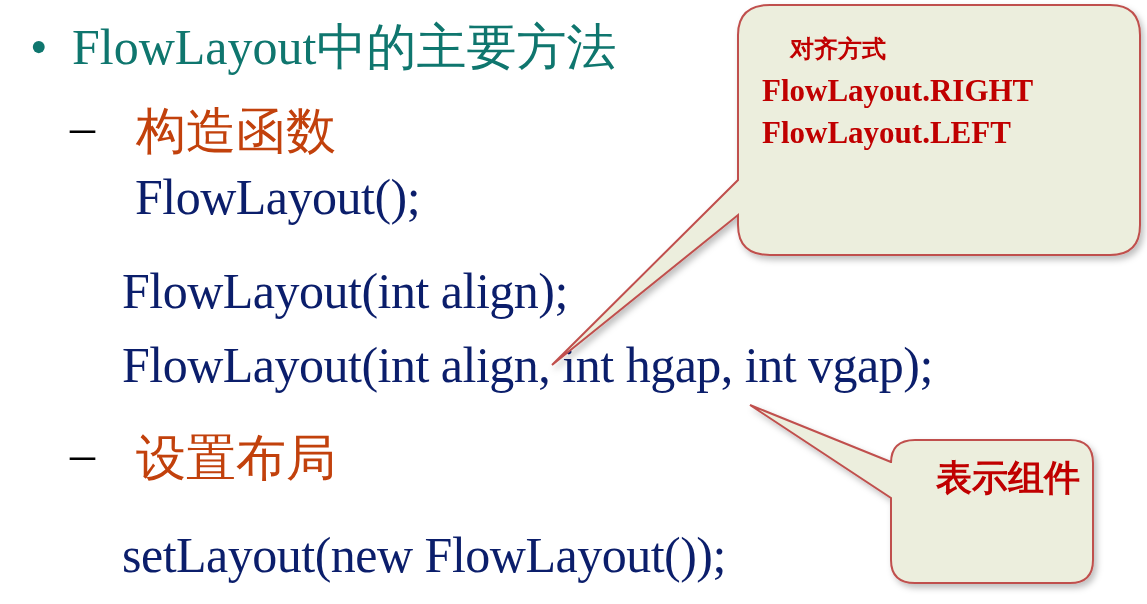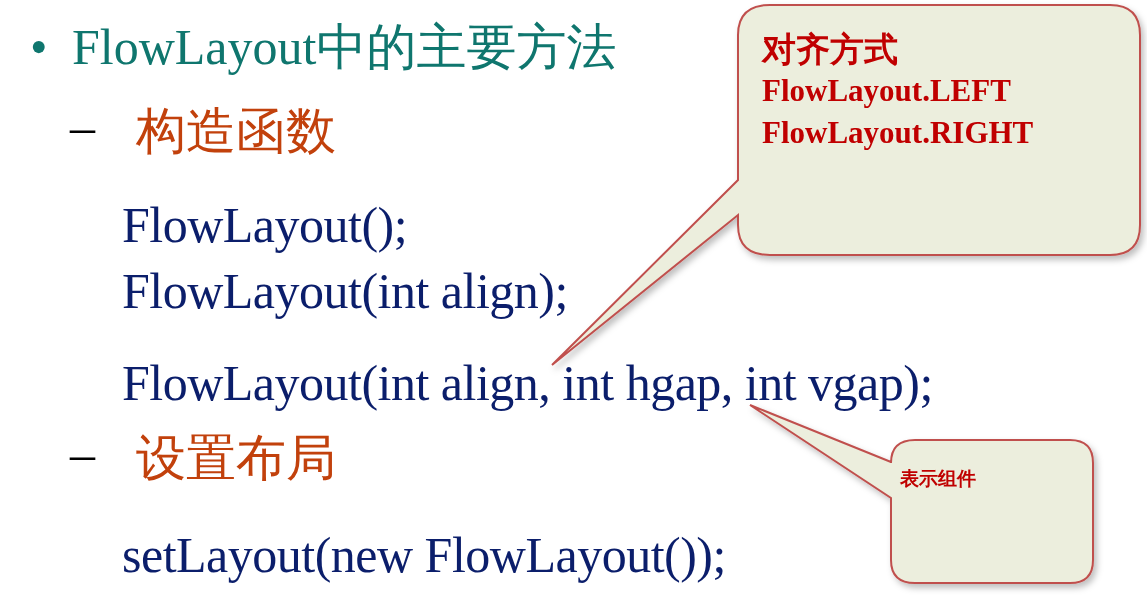--- a/index.html
+++ b/index.html
@@ -6,53 +6,53 @@
   body{width:1147px;height:604px;position:relative;overflow:hidden;font-family:"Liberation Serif","DejaVu Serif",serif;}
   .line{position:absolute;white-space:nowrap;}
   .l1{left:30px;top:14px;font-size:50px;color:#0f766e;}
   .l1 .bullet{display:inline-block;width:42px;}
   .dash{position:absolute;left:70px;font-size:50px;color:#000;}
   .code{font-size:50px;color:#0b1e6b;left:122px;letter-spacing:-0.5px;}
   .cn{left:136px;font-size:50px;color:#c2410c;}
   svg.callouts{position:absolute;left:0;top:0;}
   .cbox{position:absolute;color:#c00000;font-weight:bold;}
   .cbox1{left:762px;top:28px;font-size:31px;line-height:42px;font-family:"Liberation Serif",serif;}
-  .cbox1 .h{font-family:"DejaVu Sans",sans-serif;font-size:34px;}
-  .cbox2{left:900px;top:458px;width:180px;text-align:left;font-family:"DejaVu Sans",sans-serif;font-size:19px;line-height:40px;}
+  .cbox1 .h{font-family:"DejaVu Sans",sans-serif;font-size:24px;margin-left:28px;}
+  .cbox2{left:900px;top:458px;width:180px;text-align:right;font-family:"DejaVu Sans",sans-serif;font-size:36px;line-height:40px;}
 </style>
 </head>
 <body>
 
 <div class="line l1"><span class="bullet">•</span><span>FlowLayout中的主要方法</span></div>
 
 <div class="line dash" style="top:98px;">–</div>
 <div class="line cn" style="top:98px;">构造函数</div>
 
-<div class="line code" style="top:196px;">FlowLayout();</div>
+<div class="line code" style="top:168px;margin-left:13px;">FlowLayout();</div>
 <div class="line code" style="top:262px;text-align:center;">FlowLayout(int align);</div>
-<div class="line code" style="top:354px;">FlowLayout(int align, int hgap, int vgap);</div>
+<div class="line code" style="top:336px;">FlowLayout(int align, int hgap, int vgap);</div>
 
 <div class="line dash" style="top:425px;">–</div>
 <div class="line cn" style="top:425px;">设置布局</div>
 
 <div class="line code" style="top:526px;">setLayout(new FlowLayout());</div>
 
 <svg class="callouts" width="1147" height="604">
   <defs>
     <filter id="sh" x="-10%" y="-10%" width="130%" height="130%">
       <feDropShadow dx="3" dy="4" stdDeviation="3" flood-color="#000" flood-opacity="0.25"></feDropShadow>
     </filter>
   </defs>
 
   <path d="M770,5 L1110,5 Q1140,5 1140,35 L1140,225 Q1140,255 1110,255 L770,255 Q738,255 738,225 L738,215 L552,365 L738,180 L738,35 Q738,5 770,5 Z" fill="#eceedd" stroke="#c0504d" stroke-width="2" filter="url(#sh)"></path>
 
   <path d="M915,440 L1070,440 Q1093,440 1093,463 L1093,560 Q1093,583 1070,583 L915,583 Q891,583 891,560 L891,498 L750,405 L891,462 L891,463 Q891,440 915,440 Z" fill="#eceedd" stroke="#c0504d" stroke-width="2" filter="url(#sh)"></path>
 </svg>
 
 <div class="cbox cbox1">
   <div class="h">对齐方式</div>
+  <div>FlowLayout.RIGHT</div>
   <div>FlowLayout.LEFT</div>
-  <div>FlowLayout.RIGHT</div>
 </div>
 
 <div class="cbox cbox2">
   <div>表示组件</div>
 </div>
 
 </body></html>

